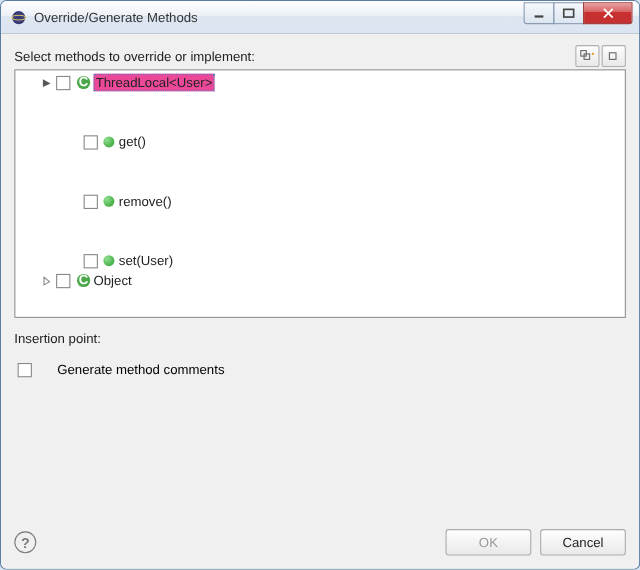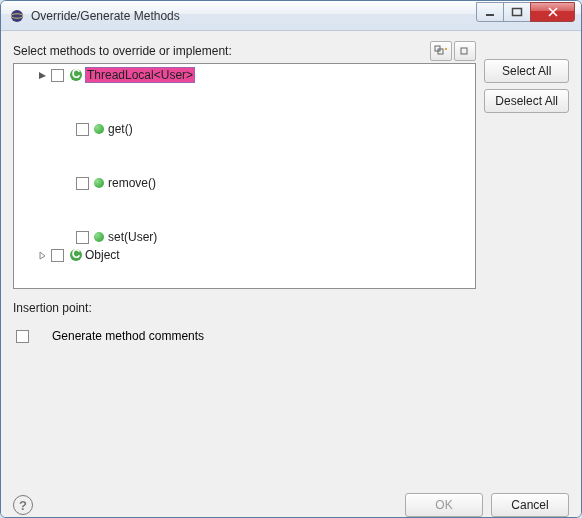--- a/index.html
+++ b/index.html
@@ -9,21 +9,21 @@
 
 .titlebar { height: 30px; background: linear-gradient(to bottom, #fdfdfe 0%, #ecf1f7 45%, #dde6f1 46%, #dbe5f1 100%); display: flex; align-items: center; padding: 0 0 0 8px; border-bottom: 1px solid #c0c8d4; }
 .titlebar-icon { width: 16px; height: 16px; margin-right: 6px; }
 .titlebar-title { flex: 1; color: #333; }
 .win-btns { display: flex; height: 20px; margin-right: 6px; margin-top: -8px; }
 .win-btn { width: 28px; height: 20px; border: 1px solid #8a9bb2; background: linear-gradient(to bottom, #f5f8fc, #dce5f0); display: flex; align-items: center; justify-content: center; margin-left: -1px; cursor: default; }
 .win-btn.min { border-radius: 0 0 0 3px; }
 .win-btn.close { border-radius: 0 0 3px 0; width: 45px; background: linear-gradient(to bottom, #e9a0a0, #d66060 45%, #c93030 46%, #c53030); border-color: #a04040; }
 .win-btn svg { width: 12px; height: 10px; }
 
-.content { flex: 1; background: #f0f0f0; padding: 10px 12px 0 12px; display: flex; flex-direction: column; }
+.content { flex: 1; background: #f0f0f0; padding: 10px 12px 12px 12px; display: flex; flex-direction: column; }
 
 .top-row { display: flex; gap: 8px; }
 .tree-col { flex: 1; display: flex; flex-direction: column; }
 .label-row { display: flex; align-items: center; margin-bottom: 2px; }
 .label-row .lbl { flex: 1; color: #222; }
 .small-btn { width: 22px; height: 20px; border: 1px solid #b0b0b0; background: linear-gradient(to bottom, #fefefe, #e8e8e8); border-radius: 2px; display: flex; align-items: center; justify-content: center; margin-left: 2px; }
 
 .tree-box { border: 1px solid #8f8f8f; background: #fff; height: 226px; overflow: auto; padding: 2px; }
 .tree-row { display: flex; align-items: center; height: 18px; padding-left: 4px; }
 .expander { width: 12px; height: 12px; display: flex; align-items: center; justify-content: center; }
@@ -145,24 +145,20 @@
             <span class="chk"></span>
             <span class="class-icon"><svg viewBox="0 0 14 14">
                   <circle cx="7" cy="7" r="6" fill="#4aa84a"></circle>
                   <text x="7" y="10" text-anchor="middle" fill="#fff" font-size="9" font-weight="bold">C</text>
                 </svg></span>
             <span class="node-text">Object</span>
           </div>
         </div>
       </div>
 
-      <div class="side-btns">
-        <button class="std-btn">Select All</button>
-        <button class="std-btn">Deselect All</button>
-      </div>
     </div>
 
     <div class="ins-label">Insertion point:</div>
 
     <div class="chk-row">
       <span class="chk"></span>
       <span>Generate method comments</span>
     </div>
 
 

